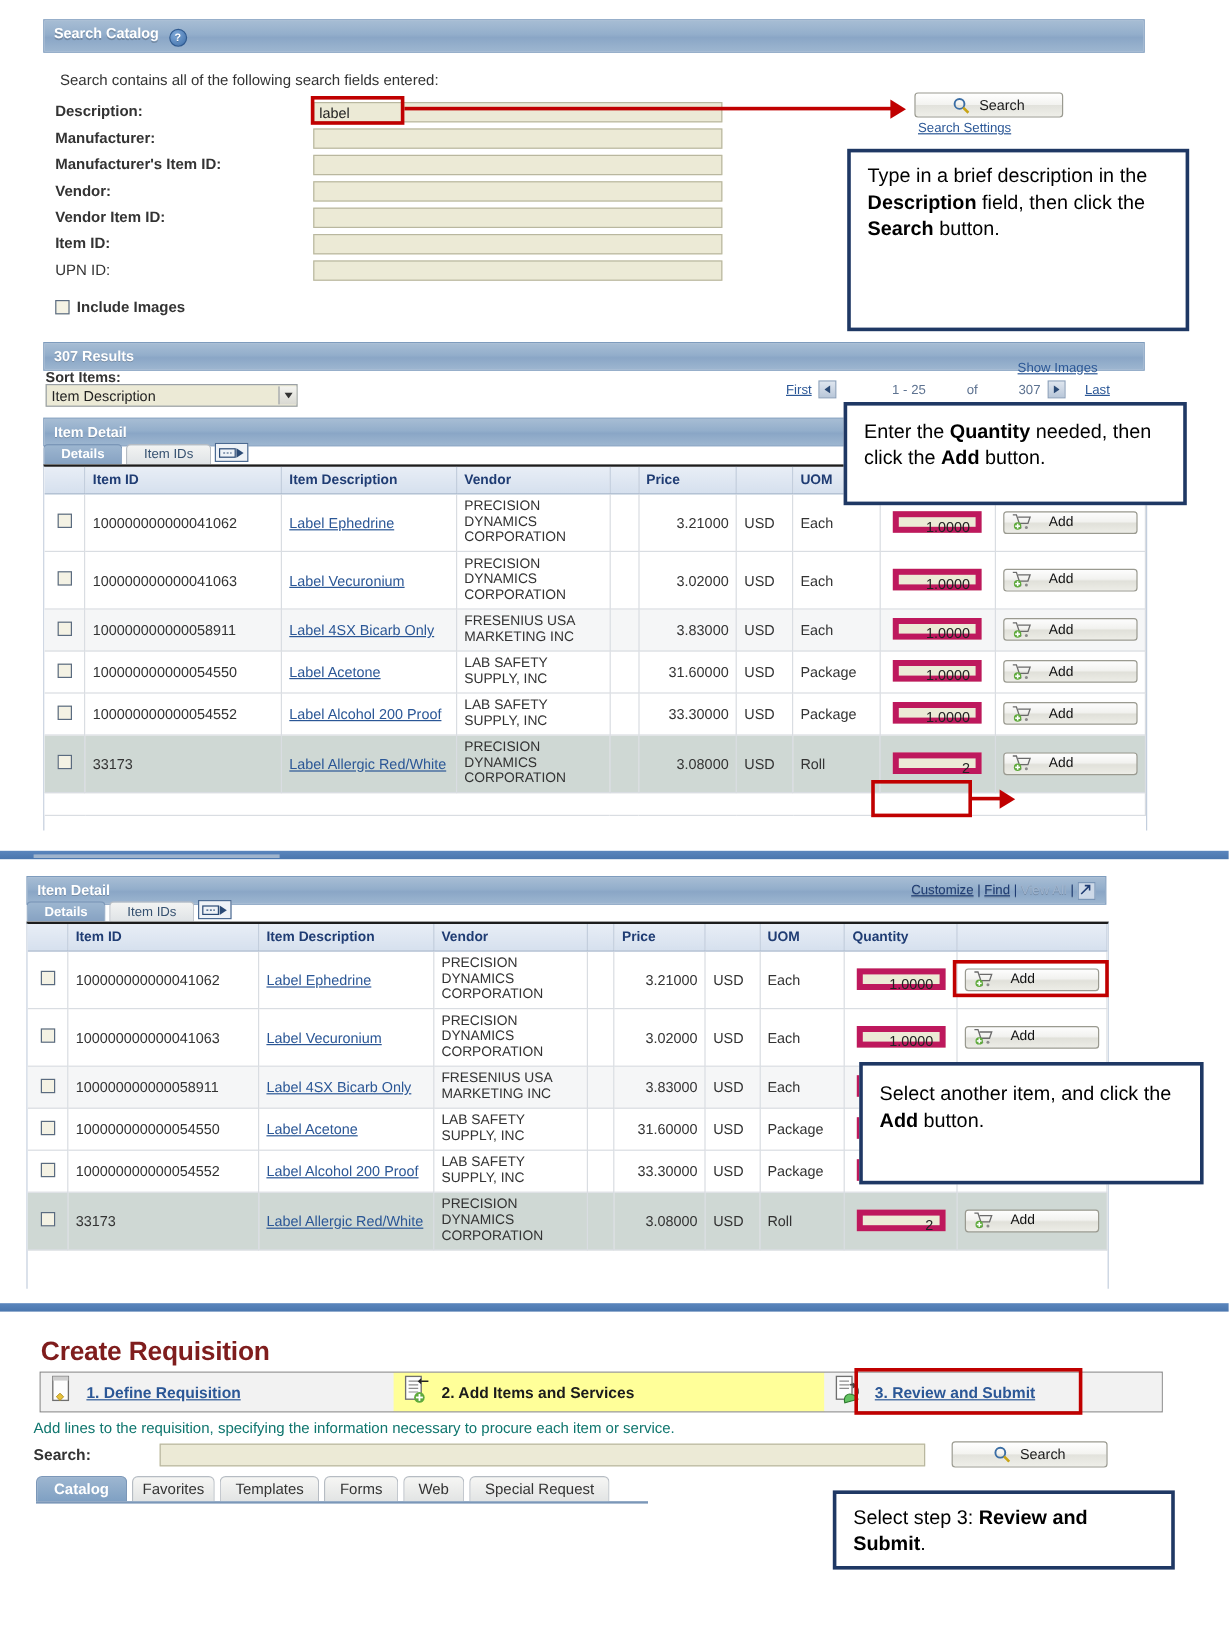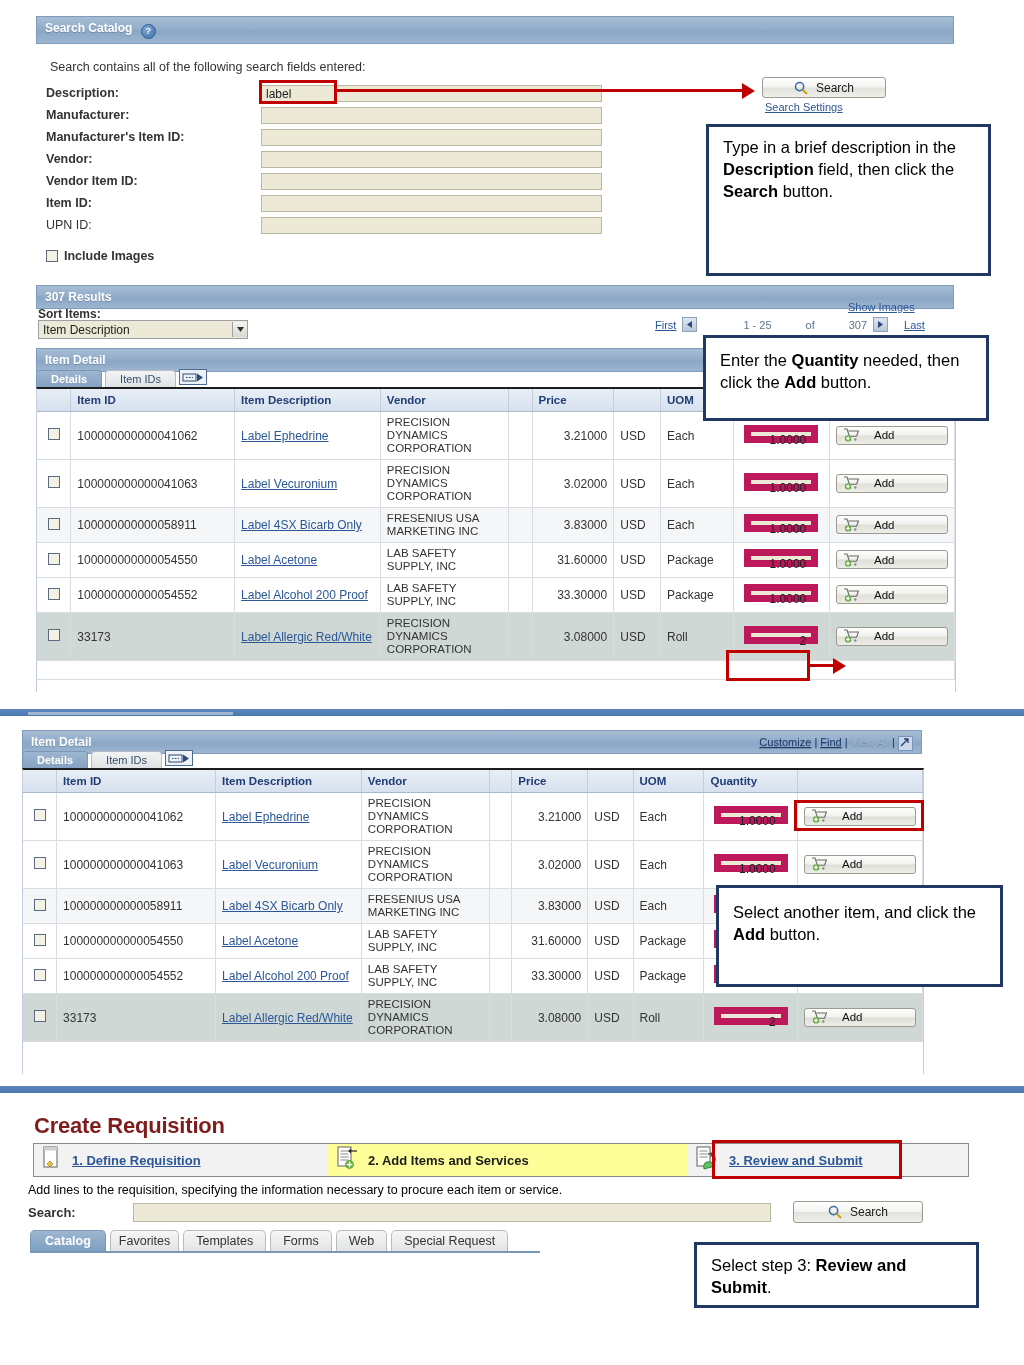--- a/index.html
+++ b/index.html
@@ -129,21 +129,21 @@
     width: 12px;
     height: 12px;
     border: 1px solid #5a6b80;
     background: #f4f2e4;
     display: inline-block;
     box-sizing: border-box;
   }
 
   .qty-box {
     background: #ecead6;
-    border: 7px solid #be185d;
+    border: 5px solid #be185d;
     width: 74px;
     height: 18px;
     line-height: 16px;
     font-size: 12px;
     text-align: right;
     padding: 0 5px;
     box-sizing: border-box;
     display: inline-block;
     color: #222;
   }
@@ -812,21 +812,21 @@
         <polygon points="15.5,7 20,9.5 15.5,12" fill="#4a4a4a"></polygon>
         <path d="M9 24 q-1 -4 1 -6 q2 -2 5 -1 q4 1 5 4 z" fill="#63c362" stroke="#2f7a2f" stroke-width="0.9"></path>
       </svg>
     </span>
     <a style="color:#2b5796;text-decoration:underline;font-size:13px;font-weight:bold;">3. Review and Submit</a>
   </div>
 </div>
 
 <div class="redbox" style="left:712px;top:1140px;width:190px;height:39px;"></div>
 
-<div style="position:absolute;left:28px;top:1183px;font-size:12.5px;color:#000000;">
+<div style="position:absolute;left:28px;top:1183px;font-size:12.5px;color:#0f766e;">
   <span>Add lines to the requisition, specifying the information necessary to procure each item or service.</span>
 </div>
 
 <div style="position:absolute;left:28px;top:1201px;display:flex;align-items:center;">
   <span style="width:105px;font-size:13px;font-weight:bold;color:#333;">Search:</span>
   <span class="ps-field" style="width:638px;height:19px;">
     <span></span>
   </span>
   <span class="ps-button" style="width:130px;margin-left:22px;height:22px;">
     <svg width="14" height="14" viewBox="0 0 14 14">

